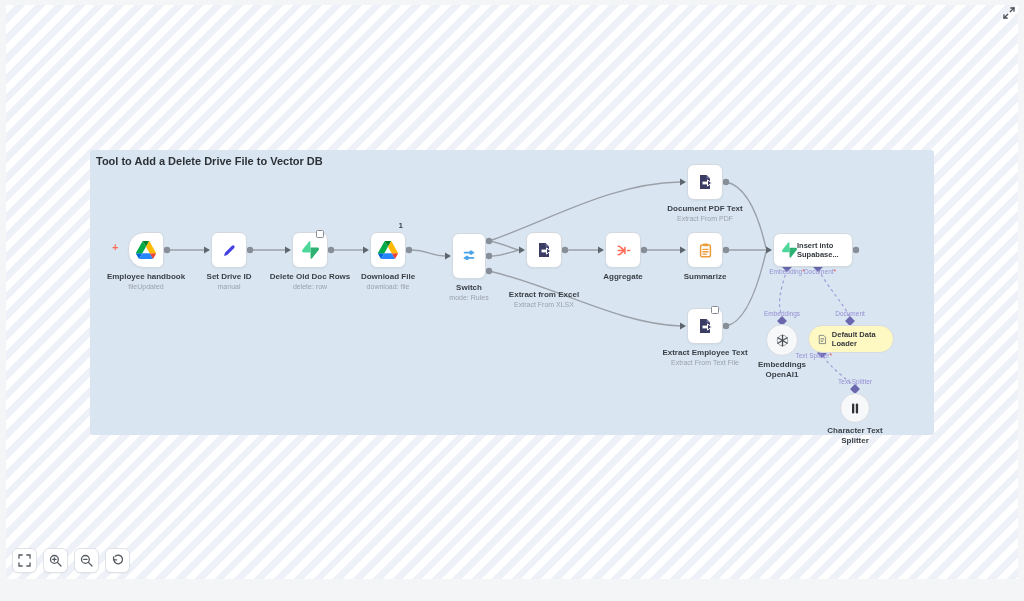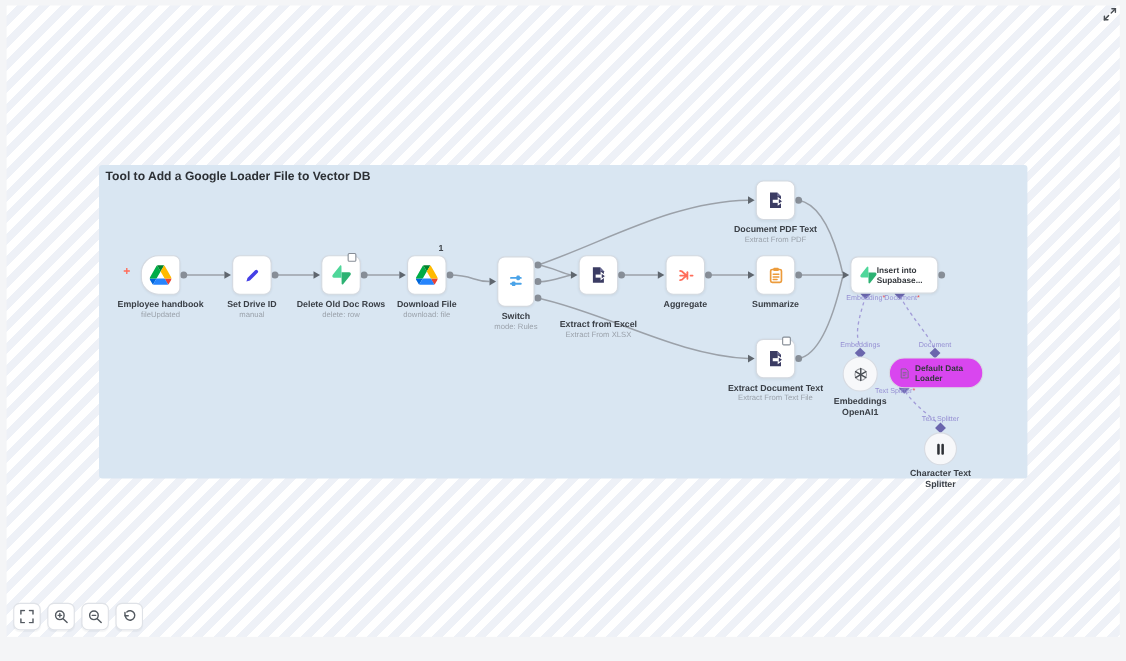--- a/index.html
+++ b/index.html
@@ -29,21 +29,21 @@
   .nlabel{position:absolute;text-align:center;line-height:1.25;}
   .nname{font-size:8px;font-weight:600;color:#3a3f46;}
   .nsub{font-size:7px;color:#9ba2ab;margin-top:1px;}
   .plabel{position:absolute;font-size:6.5px;color:#958fd3;text-align:center;line-height:1.1;white-space:nowrap;}
   .req{color:#e5484d;}
   .subcircle{
     position:absolute;background:#f7f8fa;border:1px solid #d7dbe2;border-radius:50%;
     display:flex;align-items:center;justify-content:center;box-sizing:border-box;
   }
   .pill{
-    position:absolute;background:#d946ef;border:1px solid #d7dbe2;border-radius:15px;
+    position:absolute;background:#fef9c3;border:1px solid #d7dbe2;border-radius:15px;
     display:flex;align-items:center;gap:5px;padding:0 9px;box-sizing:border-box;
     font-size:7.5px;font-weight:600;color:#34383d;
   }
   .pin-badge{
     position:absolute;right:3px;top:-3px;width:6px;height:6px;background:#fff;
     border:1px solid #868d96;border-radius:1.5px;
   }
   .count-badge{
     position:absolute;right:2px;top:-12px;font-size:8px;font-weight:700;color:#41464c;
   }
@@ -58,21 +58,21 @@
     box-shadow:0 1px 1px rgba(40,50,70,.05);
   }
   .expand{position:absolute;left:1002px;top:6px;width:14px;height:14px;}
 </style>
 </head>
 <body>
 
 <div class="stripes"></div>
 
 <div class="sticky"></div>
-<div class="sticky-title">Tool to Add a Google Loader File to Vector DB</div>
+<div class="sticky-title">Tool to Add a Delete Drive File to Vector DB</div>
 
 <svg class="overlay" width="1024" height="601">
   <g stroke="#9ba1a9" stroke-width="1.4" fill="none">
     <path d="M167,250 H204"></path>
     <path d="M250,250 H285"></path>
     <path d="M331,250 H363"></path>
     <path d="M409,250 C430,250 430,256 445,256"></path>
     <path d="M489,241 C550,220 612,183 680,182"></path>
     <path d="M489,241 C502,243 510,248 519,250"></path>
     <path d="M489,256 C500,257 510,252 519,250"></path>
@@ -256,21 +256,21 @@
 <div class="node" style="left:687px;top:308px;width:36px;height:36px;">
   <svg width="18" height="18" viewBox="0 0 18 18">
     <path d="M4 2h6.5L14 5.5V16H4z" fill="#3b3c63"></path>
     <path d="M10.5 2v3.5H14z" fill="#6c6d95"></path>
     <rect x="6.5" y="8.6" width="5" height="2.8" fill="#fff"></rect>
     <path d="M11.5 6.9l4.2 3.1-4.2 3.1z" fill="#3b3c63" stroke="#fff" stroke-width="1"></path>
   </svg>
   <div class="pin-badge"></div>
 </div>
 <div class="nlabel" style="left:645px;top:348px;width:120px;">
-  <div class="nname">Extract Document Text</div>
+  <div class="nname">Extract Employee Text</div>
   <div class="nsub">Extract From Text File</div>
 </div>
 
 <div class="node" style="left:773px;top:233px;width:80px;height:34px;justify-content:flex-start;padding-left:8px;gap:0;">
   <svg width="15" height="16" viewBox="0 0 109 113">
     <path d="M63.7 110.3c-2.9 3.6-8.7 1.6-8.7-3l-1-67.2h45.2c8.2 0 12.8 9.5 7.7 15.9z" fill="#2db273"></path>
     <path d="M45.3 2.1c2.9-3.6 8.7-1.6 8.7 3l.5 67.2H9.8c-8.2 0-12.8-9.5-7.7-15.9z" fill="#4fd79a"></path>
   </svg>
   <div class="supa-text">Insert into Supabase...</div>
 </div>

